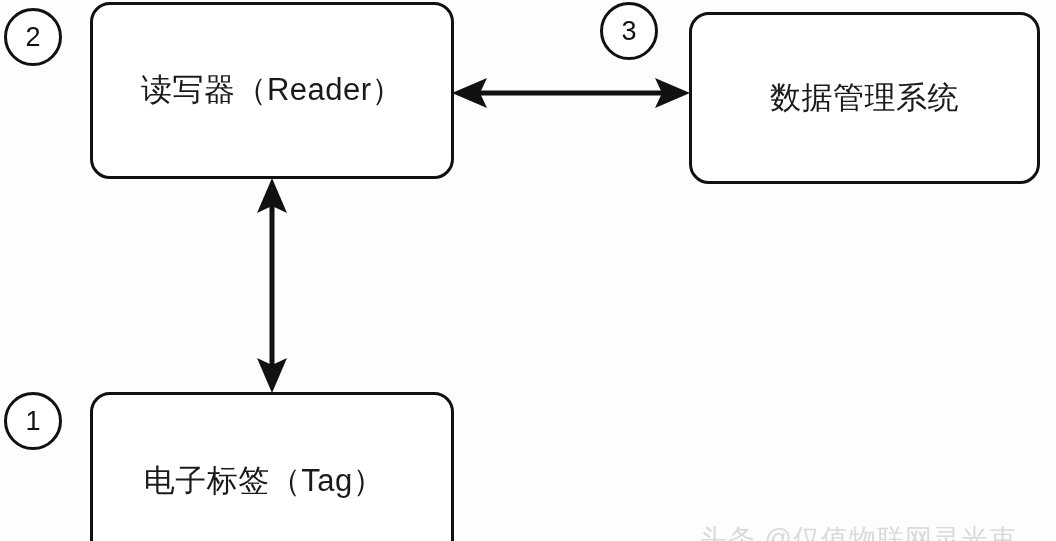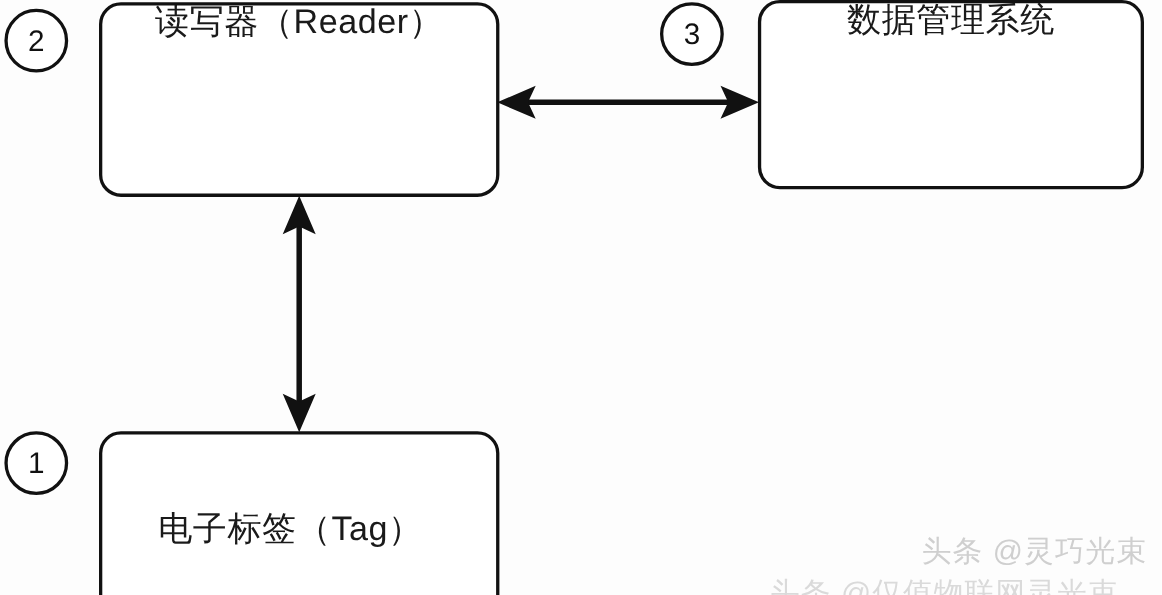--- a/index.html
+++ b/index.html
@@ -17,20 +17,21 @@
   }
 
   
   .node-box {
     position: absolute;
     box-sizing: border-box;
     background: #ffffff;
     border: 3px solid #111111;
     border-radius: 20px;
     display: flex;
+    align-items: center;
     justify-content: center;
   }
   .node-label {
     font-size: 31px;
     color: #1a1a1a;
     letter-spacing: 0.5px;
     white-space: nowrap;
     line-height: 1;
   }
 
@@ -39,21 +40,21 @@
     top: 2px;
     width: 364px;
     height: 177px;
   }
   #box-reader .node-label {
     transform: translateY(-1px);
   }
 
   #box-dms {
     left: 689px;
-    top: 0;
+    top: 12px;
     width: 351px;
     height: 172px;
   }
   #box-dms .node-label {
     transform: translateY(-1px);
   }
 
   
   #box-tag {
     left: 90px;
@@ -155,16 +156,15 @@
   </div>
 
   <div class="badge" id="badge-1">
     <span>1</span>
   </div>
 
   <div class="badge" id="badge-3">
     <span>3</span>
   </div>
 
-  <div class="watermark" id="watermark-line-1">头条 @灵巧光束</div>
   <div class="watermark" id="watermark-line-2">头条 @仅值物联网灵光束</div>
 
 </div>
 
 </body></html>

